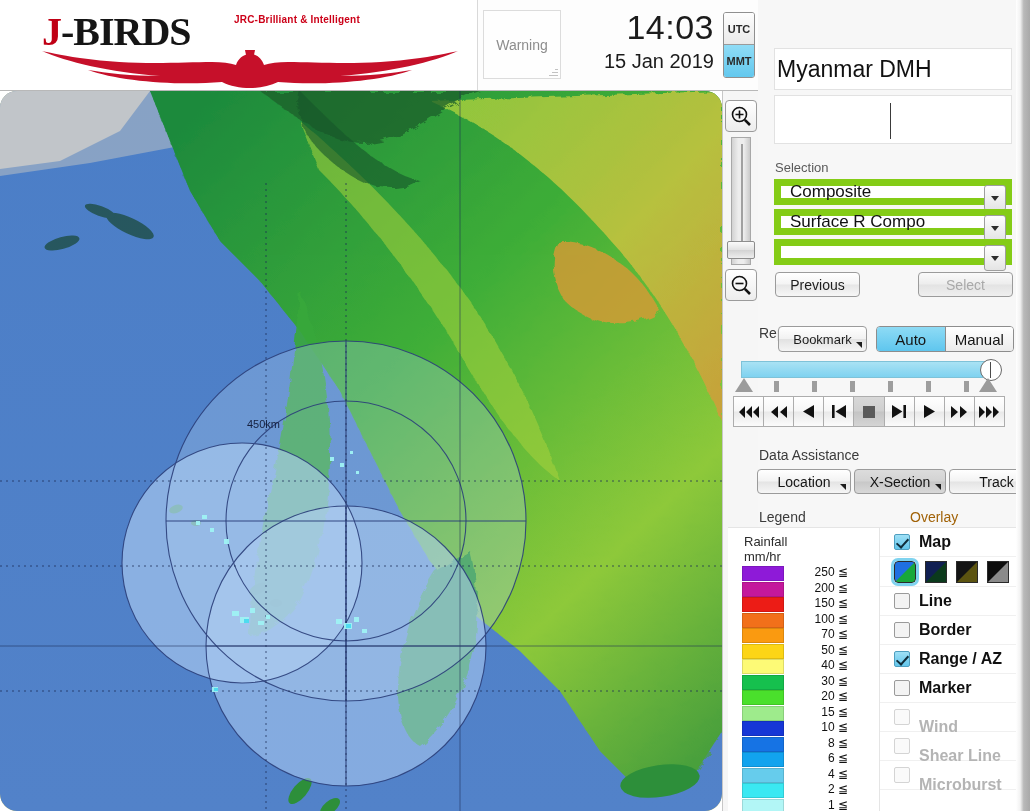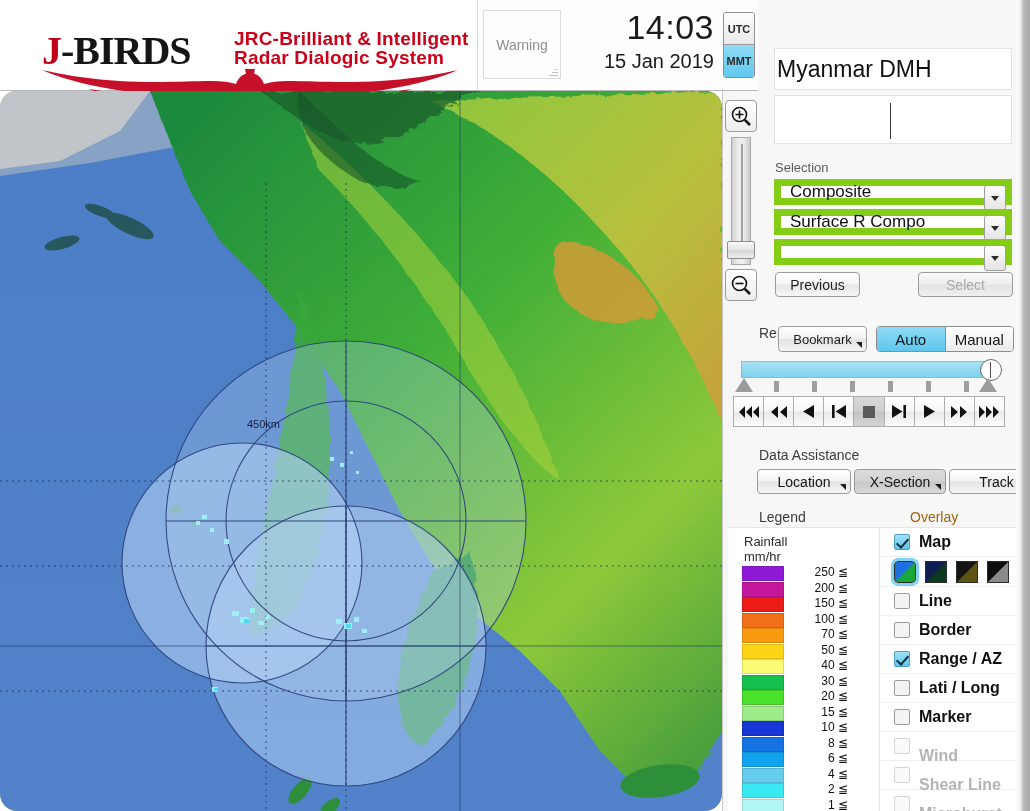--- a/index.html
+++ b/index.html
@@ -15,33 +15,33 @@
   #header {
     position: absolute; left: 0; top: 0; width: 1030px; height: 91px;
     background: #fdfdfd;
     border-bottom: 1px solid #b8b8b8;
   }
   #logo-area {
     position: absolute; left: 0; top: 0; width: 478px; height: 90px;
     background: #ffffff;
     border-right: 1px solid #d9d9d9;
   }
-  #logo-wrap { position: absolute; left: 22px; top: 4px; width: 450px; height: 84px; margin-top: 19px; }
+  #logo-wrap { position: absolute; left: 22px; top: 4px; width: 450px; height: 84px; }
   .logo-jbirds {
     position: absolute; left: 20px; top: 4px;
     font-family: "Liberation Serif", serif;
     font-weight: bold; font-size: 40px; letter-spacing: -1px;
     color: #151515;
     white-space: nowrap;
   }
   .logo-jbirds .jred { color: #c00015; }
   .logo-sub {
     position: absolute; left: 212px; top: 6px;
     font-family: "Liberation Sans", sans-serif;
-    font-weight: bold; font-size: 19px; line-height: 19px;
+    font-weight: bold; font-size: 10px; line-height: 19px;
     color: #cc0018; white-space: nowrap; letter-spacing: 0.2px;
   }
   .logo-bird { position: absolute; left: 18px; top: 46px; }
 
   #warning-btn {
     position: absolute; left: 483px; top: 10px; width: 78px; height: 69px;
     background: #fefefe;
     border: 1px solid #dcdcdc;
     color: #8d8d8d;
     font-size: 14px;
@@ -328,21 +328,20 @@
 
 <div id="app">
 
   <div id="header">
 
     <div id="logo-area">
       <div id="logo-wrap">
         <div class="logo-jbirds"><span class="jred">J</span><span>-BIRDS</span></div>
         <div class="logo-sub">
           <div>JRC-Brilliant &amp; Intelligent</div>
-          <div>Radar  Dialogic  System</div>
         </div>
         <svg class="logo-bird" width="420" height="38" viewBox="0 0 420 38">
           <path d="M210 4 C203 4 198 9 196 15 C190 13 182 12 172 12 C140 12 95 16 40 8 C20 5 6 2 2 1 C26 12 70 22 120 26 C92 26 66 23 48 20 C78 31 136 36 182 32 C190 36 200 38 210 38 C220 38 230 36 238 32 C284 36 342 31 372 20 C354 23 328 26 300 26 C350 22 394 12 418 1 C414 2 400 5 380 8 C325 16 280 12 248 12 C238 12 230 13 224 15 C222 9 217 4 210 4 Z" fill="#c6102a"></path>
           <path d="M205 0 L215 0 L213 10 L207 10 Z" fill="#c6102a"></path>
         </svg>
       </div>
     </div>
 
     <div id="warning-btn">
       <span>Warning</span>
@@ -777,24 +776,20 @@
           <div class="ov-row">
             <span class="ov-cb"></span>
             <span class="ov-label">Border</span>
           </div>
           <div class="ov-row">
             <span class="ov-cb on"></span>
             <span class="ov-label">Range / AZ</span>
           </div>
           <div class="ov-row">
             <span class="ov-cb"></span>
-            <span class="ov-label">Lati / Long</span>
-          </div>
-          <div class="ov-row">
-            <span class="ov-cb"></span>
             <span class="ov-label">Marker</span>
           </div>
           <div class="ov-row">
             <span class="ov-cb dim"></span>
             <span class="ov-label dim">Wind</span>
           </div>
           <div class="ov-row">
             <span class="ov-cb dim"></span>
             <span class="ov-label dim">Shear Line</span>
           </div>

